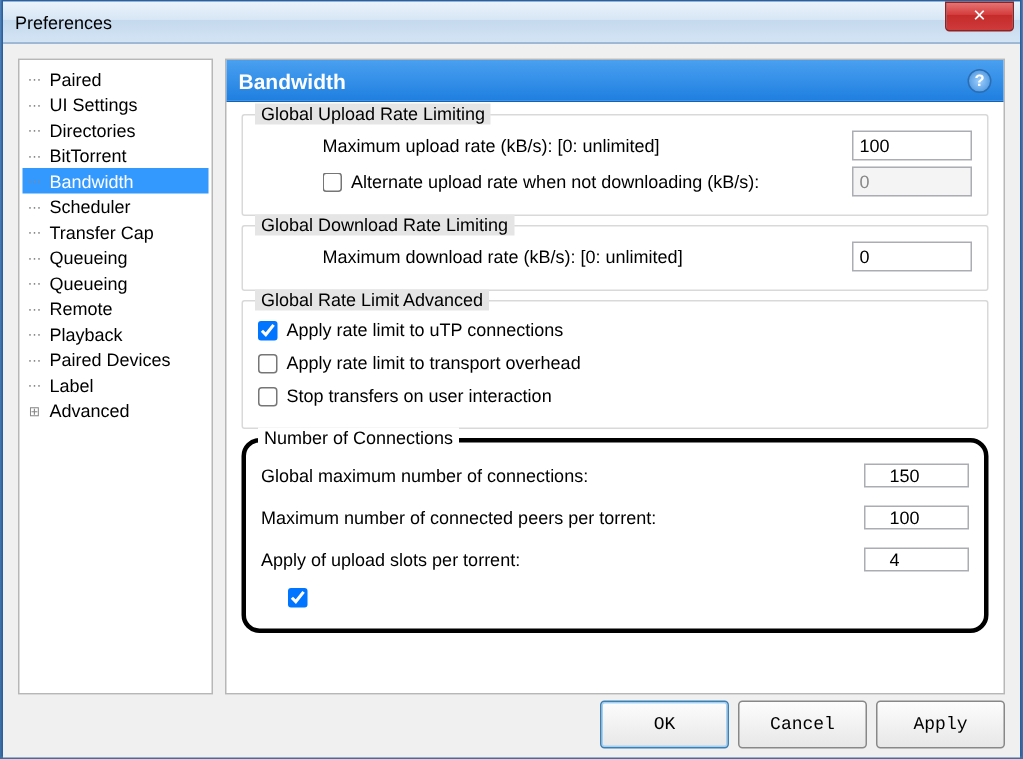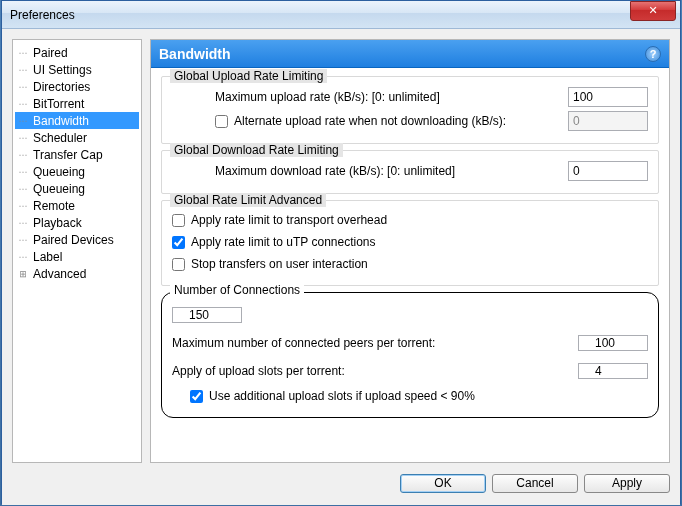--- a/index.html
+++ b/index.html
@@ -150,21 +150,21 @@
   .checkline {
     display: flex;
     align-items: center;
     gap: 6px;
     height: 22px;
   }
   .checkline input[type=checkbox] {
     width: 13px; height: 13px;
   }
   .highlight-box {
-    border: 1px solid #000000;
+    border: 3px solid #000000;
     border-radius: 12px;
     padding: 8px 10px 10px 10px;
     margin-top: 2px;
     position: relative;
   }
   .highlight-box .legend {
     position: absolute;
     top: -10px; left: 8px;
     background: #fff;
     padding: 0 4px;
@@ -185,26 +185,26 @@
   .button-row {
     height: 34px;
     display: flex;
     justify-content: flex-end;
     align-items: center;
     gap: 6px;
     padding-top: 6px;
   }
   .btn {
     width: 86px;
-    height: 19px;
+    height: 32px;
     background: linear-gradient(to bottom, #fdfdfd, #e7e7e7);
     border: 1px solid #888;
     border-radius: 3px;
     font-size: 12px;
-    font-family: Liberation Sans, sans-serif;
+    font-family: Liberation Mono, monospace;
     cursor: pointer;
   }
   .btn.default {
     border: 1px solid #3c7fb1;
     box-shadow: 0 0 0 1px #a3d0f5 inset;
   }
   .indent { margin-left: 18px; }
 </style>
 </head>
 <body>
@@ -307,49 +307,49 @@
             <span class="legend">Global Download Rate Limiting</span>
             <div class="row">
               <span class="label">Maximum download rate (kB/s): [0: unlimited]</span>
               <input type="text" value="0" style="">
             </div>
           </div>
 
           <div class="fieldset">
             <span class="legend">Global Rate Limit Advanced</span>
             <div class="checkline">
+              <input type="checkbox" id="cb-utp" checked="" style="">
+              <span>Apply rate limit to uTP connections</span>
+            </div>
+            <div class="checkline">
               <input type="checkbox" id="cb-transport" style="">
               <span>Apply rate limit to transport overhead</span>
-            </div>
-            <div class="checkline">
-              <input type="checkbox" id="cb-utp" checked="" style="">
-              <span>Apply rate limit to uTP connections</span>
             </div>
             <div class="checkline">
               <input type="checkbox" id="cb-stop" style="">
               <span>Stop transfers on user interaction</span>
             </div>
           </div>
 
           <div class="highlight-box">
             <span class="legend">Number of Connections</span>
             <div class="hbrow">
+              <span class="label">Global maximum number of connections:</span>
               <input type="text" value="150" style="">
             </div>
             <div class="hbrow">
               <span class="label">Maximum number of connected peers per torrent:</span>
               <input type="text" value="100" style="">
             </div>
             <div class="hbrow">
               <span class="label">Apply of upload slots per torrent:</span>
               <input type="text" value="4" style="">
             </div>
             <div class="checkline indent">
               <input type="checkbox" id="cb-addl" checked="" style="">
-              <span>Use additional upload slots if upload speed &lt; 90%</span>
             </div>
           </div>
 
         </div>
       </div>
     </div>
 
     <div class="button-row">
       <button class="btn default">OK</button>
       <button class="btn">Cancel</button>

